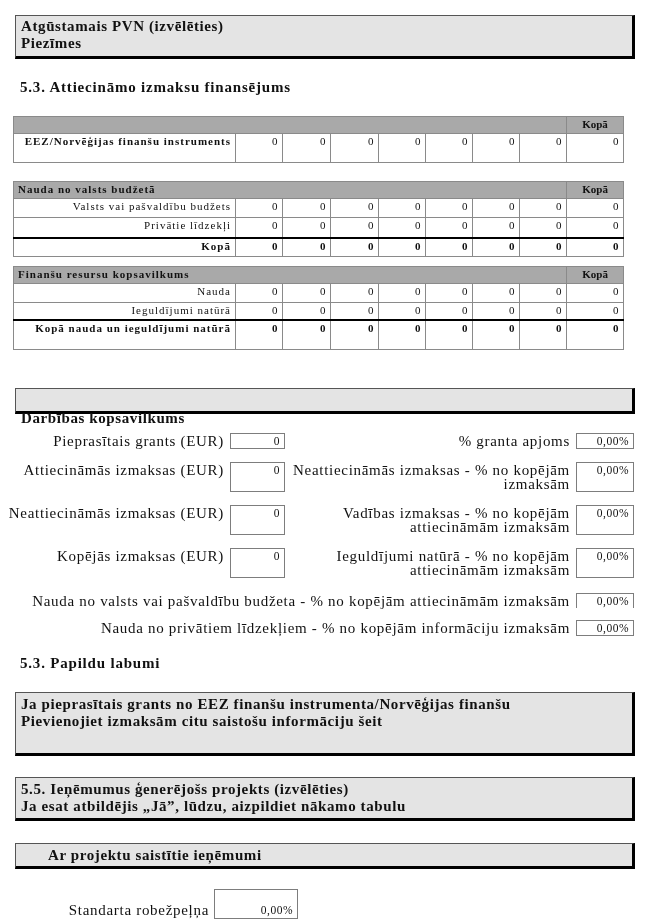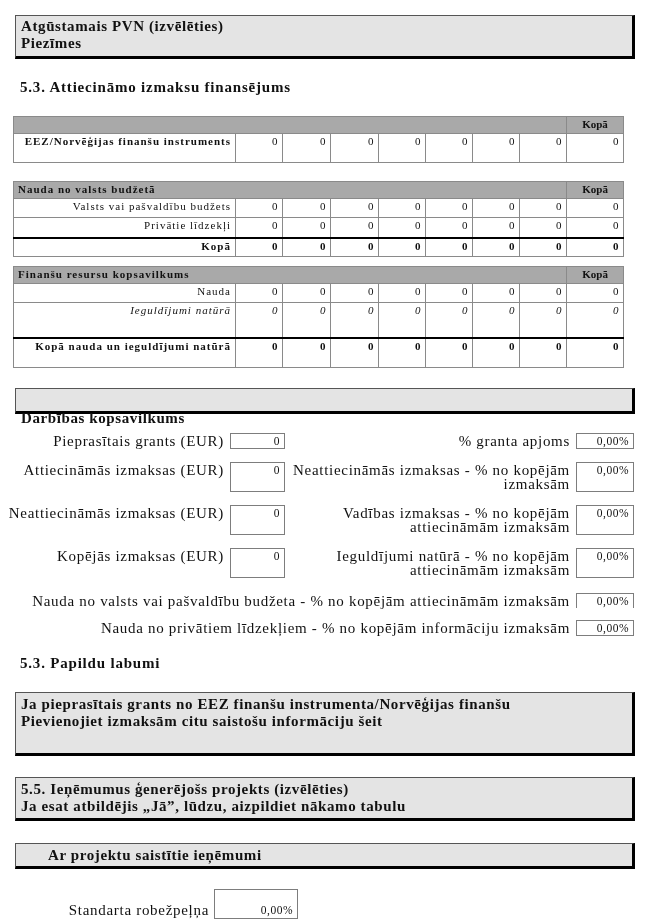--- a/index.html
+++ b/index.html
@@ -198,21 +198,21 @@
     <td class="lbl">Nauda</td>
     <td>0</td>
     <td>0</td>
     <td>0</td>
     <td>0</td>
     <td>0</td>
     <td>0</td>
     <td>0</td>
     <td>0</td>
   </tr>
-  <tr style="height:35px;font-style:italic;">
+  <tr style="height:17px;">
     <td class="lbl">Ieguldījumi natūrā</td>
     <td>0</td>
     <td>0</td>
     <td>0</td>
     <td>0</td>
     <td>0</td>
     <td>0</td>
     <td>0</td>
     <td>0</td>
   </tr>

